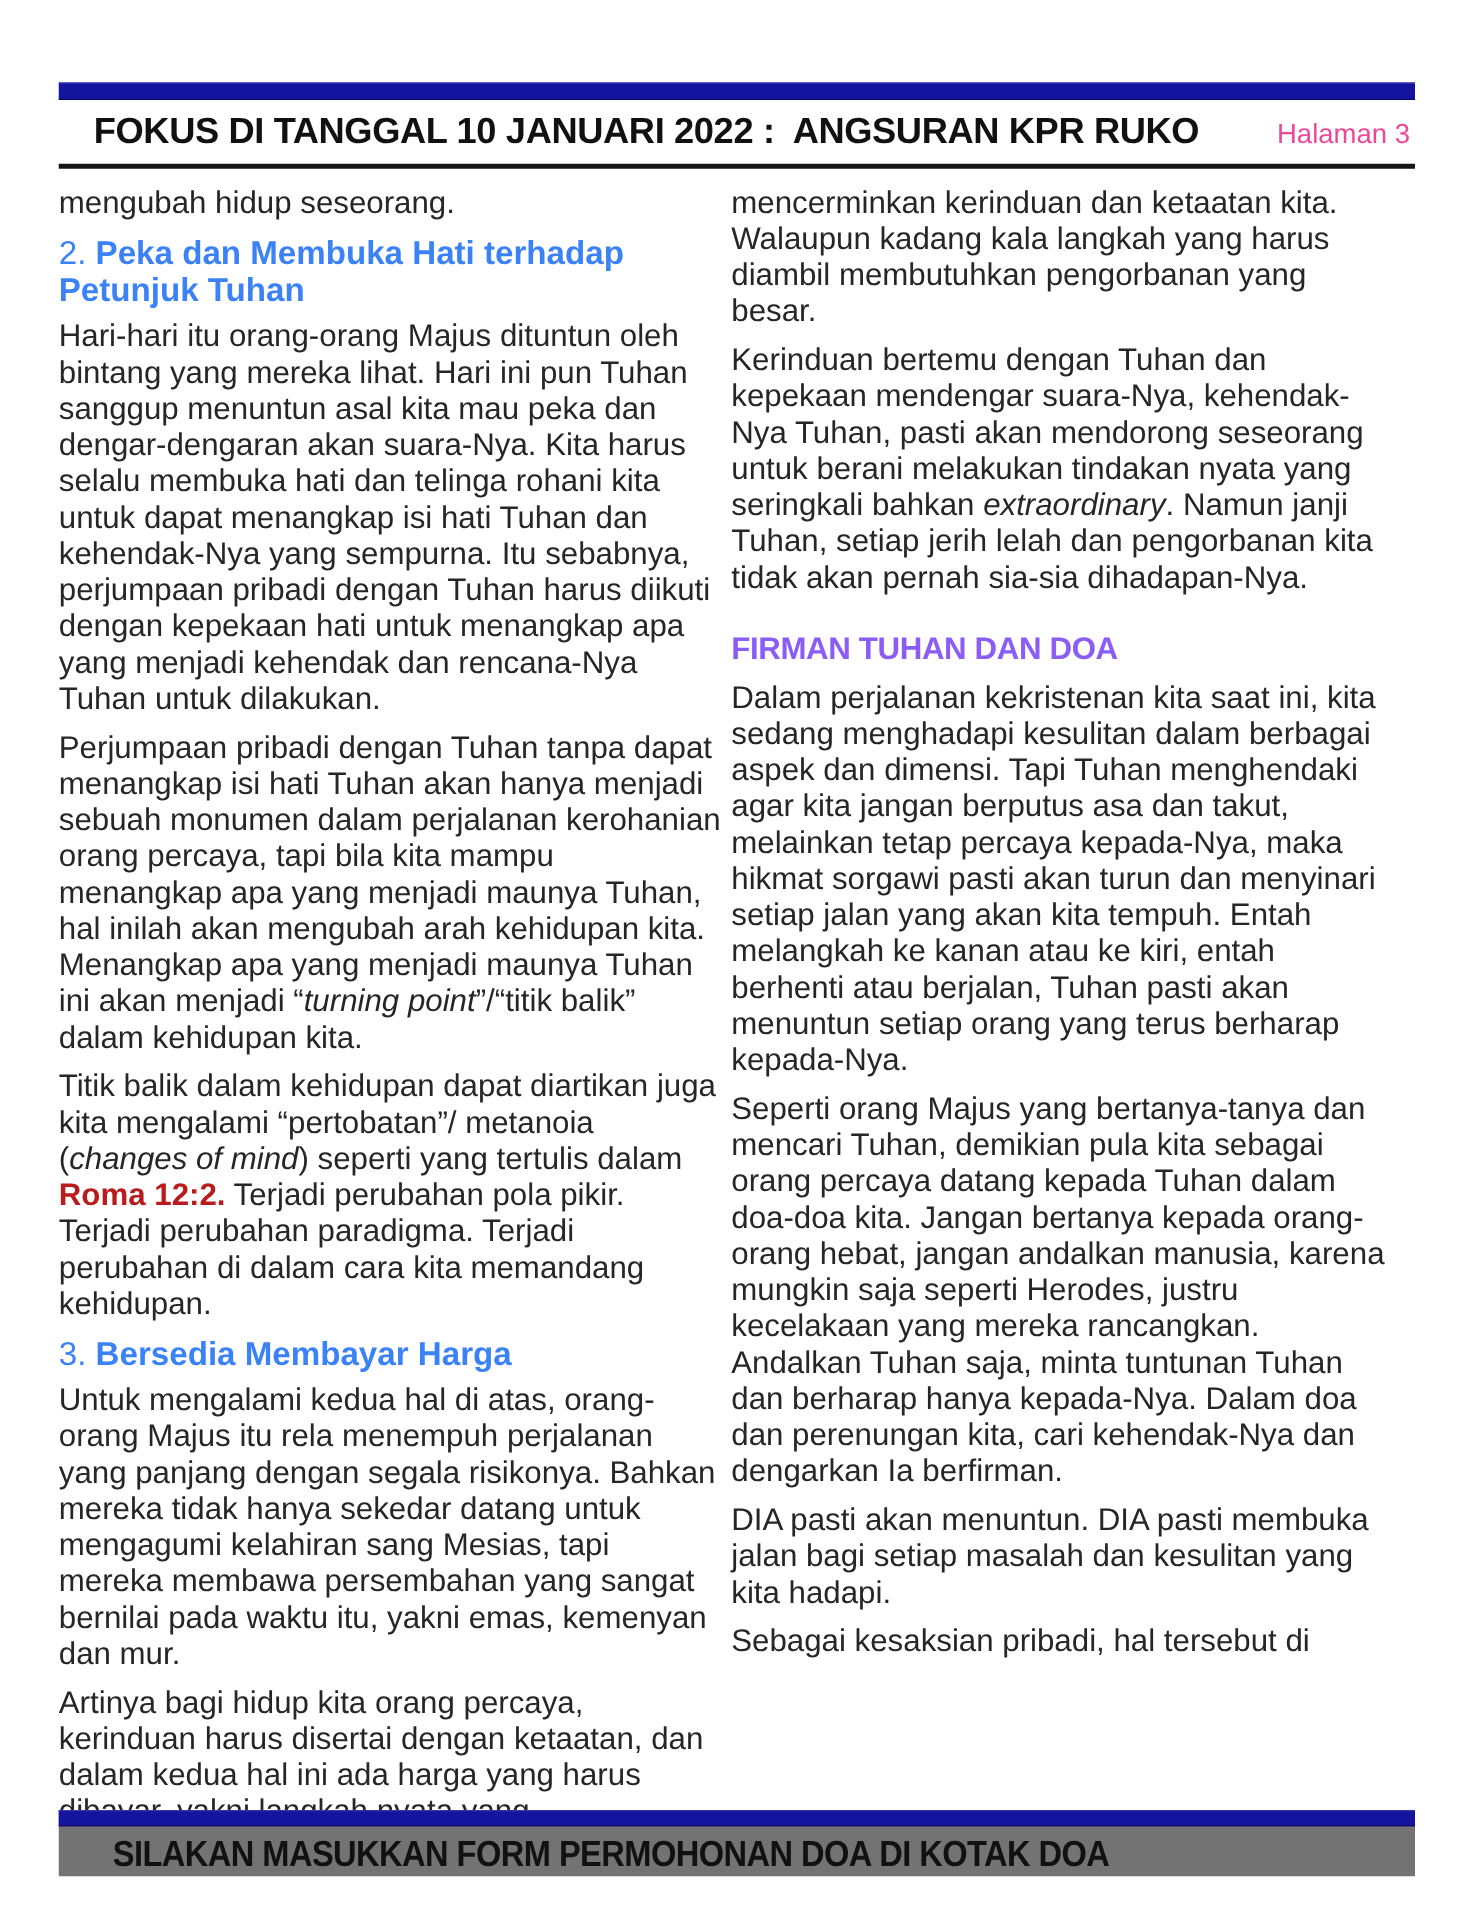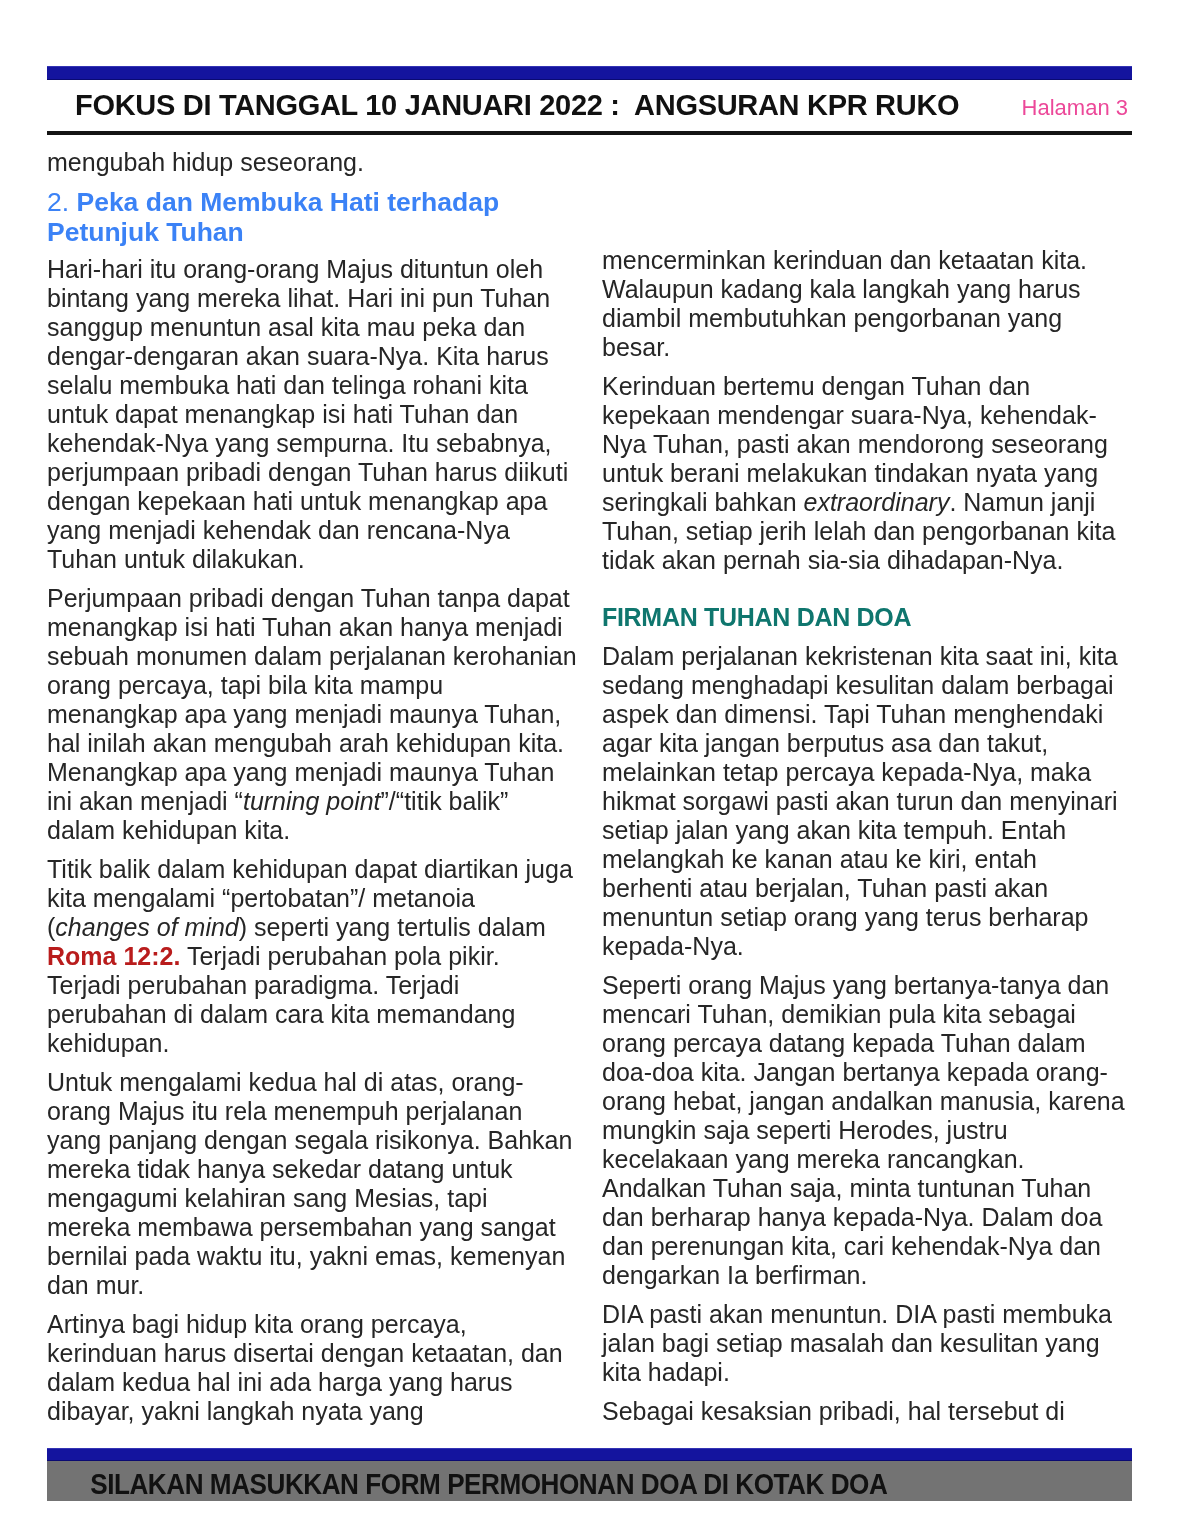--- a/index.html
+++ b/index.html
@@ -36,23 +36,22 @@
   .page-number {
     font-size: 22px;
     color: #ec4899;
   }
   .header-rule {
     border-top: 4px solid #141414;
     height: 0;
   }
   .columns {
     display: flex;
-    gap: 25px;
+    gap: 8px;
     margin-top: 13px;
-    align-items: flex-end;
   }
   .col { width: 530px; }
   .col p {
     font-size: 25px;
     line-height: 29px;
     margin-bottom: 10px;
     text-align: left;
   }
   .col .sec-heading {
     font-size: 26.5px;
@@ -61,21 +60,21 @@
     color: #3b82f6;
   }
   .sec-heading .h-num { font-weight: 400; }
   .sec-heading .h-text { font-weight: 700; }
   .it { font-style: italic; }
   .bd { font-weight: 700; color: #b91c1c; }
   .big-heading {
     font-weight: 700;
     font-size: 30px;
     line-height: 32px;
-    color: #0f766e;
+    color: #8b5cf6;
     margin-top: 28px;
     margin-bottom: 12px;
     letter-spacing: -0.3px;
   }
   .footer {
     position: absolute;
     left: 47px;
     right: 47px;
     top: 1448px;
     background: #737373;
@@ -118,20 +117,21 @@
         <p><span>mengubah hidup seseorang.</span></p>
 
         <p class="sec-heading"><span class="h-num">2. </span><span class="h-text">Peka dan Membuka Hati terhadap Petunjuk Tuhan</span></p>
 
         <p><span>Hari-hari itu orang-orang Majus dituntun oleh bintang yang mereka lihat. Hari ini pun Tuhan sanggup menuntun asal kita mau peka dan dengar-dengaran akan suara-Nya. Kita harus selalu membuka hati dan telinga rohani kita untuk dapat menangkap isi hati Tuhan dan kehendak-Nya yang sempurna. Itu sebabnya, perjumpaan pribadi dengan Tuhan harus diikuti dengan kepekaan hati untuk menangkap apa yang menjadi kehendak dan rencana-Nya Tuhan untuk dilakukan.</span></p>
 
         <p><span>Perjumpaan pribadi dengan Tuhan tanpa dapat menangkap isi hati Tuhan akan hanya menjadi sebuah monumen dalam perjalanan kerohanian orang percaya, tapi bila kita mampu menangkap apa yang menjadi maunya Tuhan, hal inilah akan mengubah arah kehidupan kita. Menangkap apa yang menjadi maunya Tuhan ini akan menjadi “</span><span class="it">turning point</span><span>”/“titik balik” dalam kehidupan kita.</span></p>
 
         <p><span>Titik balik dalam kehidupan dapat diartikan juga kita mengalami “pertobatan”/ metanoia (</span><span class="it">changes of mind</span><span>) seperti yang tertulis dalam </span><span class="bd">Roma 12:2.</span><span> Terjadi perubahan pola pikir. Terjadi perubahan paradigma. Terjadi perubahan di dalam cara kita memandang kehidupan.</span></p>
 
+        <p class="sec-heading"><span class="h-num">3. </span><span class="h-text">Bersedia Membayar Harga</span></p>
 
         <p><span>Untuk mengalami kedua hal di atas, orang-orang Majus itu rela menempuh perjalanan yang panjang dengan segala risikonya. Bahkan mereka tidak hanya sekedar datang untuk mengagumi kelahiran sang Mesias, tapi mereka membawa persembahan yang sangat bernilai pada waktu itu, yakni emas, kemenyan dan mur.</span></p>
 
         <p><span>Artinya bagi hidup kita orang percaya, kerinduan harus disertai dengan ketaatan, dan dalam kedua hal ini ada harga yang harus dibayar, yakni langkah nyata yang</span></p>
       </div>
 
       <div class="col">
         <p><span>mencerminkan kerinduan dan ketaatan kita. Walaupun kadang kala langkah yang harus diambil membutuhkan pengorbanan yang besar.</span></p>
 
         <p><span>Kerinduan bertemu dengan Tuhan dan kepekaan mendengar suara-Nya, kehendak-Nya Tuhan, pasti akan mendorong seseorang untuk berani melakukan tindakan nyata yang seringkali bahkan </span><span class="it">extraordinary</span><span>. Namun janji Tuhan, setiap jerih lelah dan pengorbanan kita tidak akan pernah sia-sia dihadapan-Nya.</span></p>

